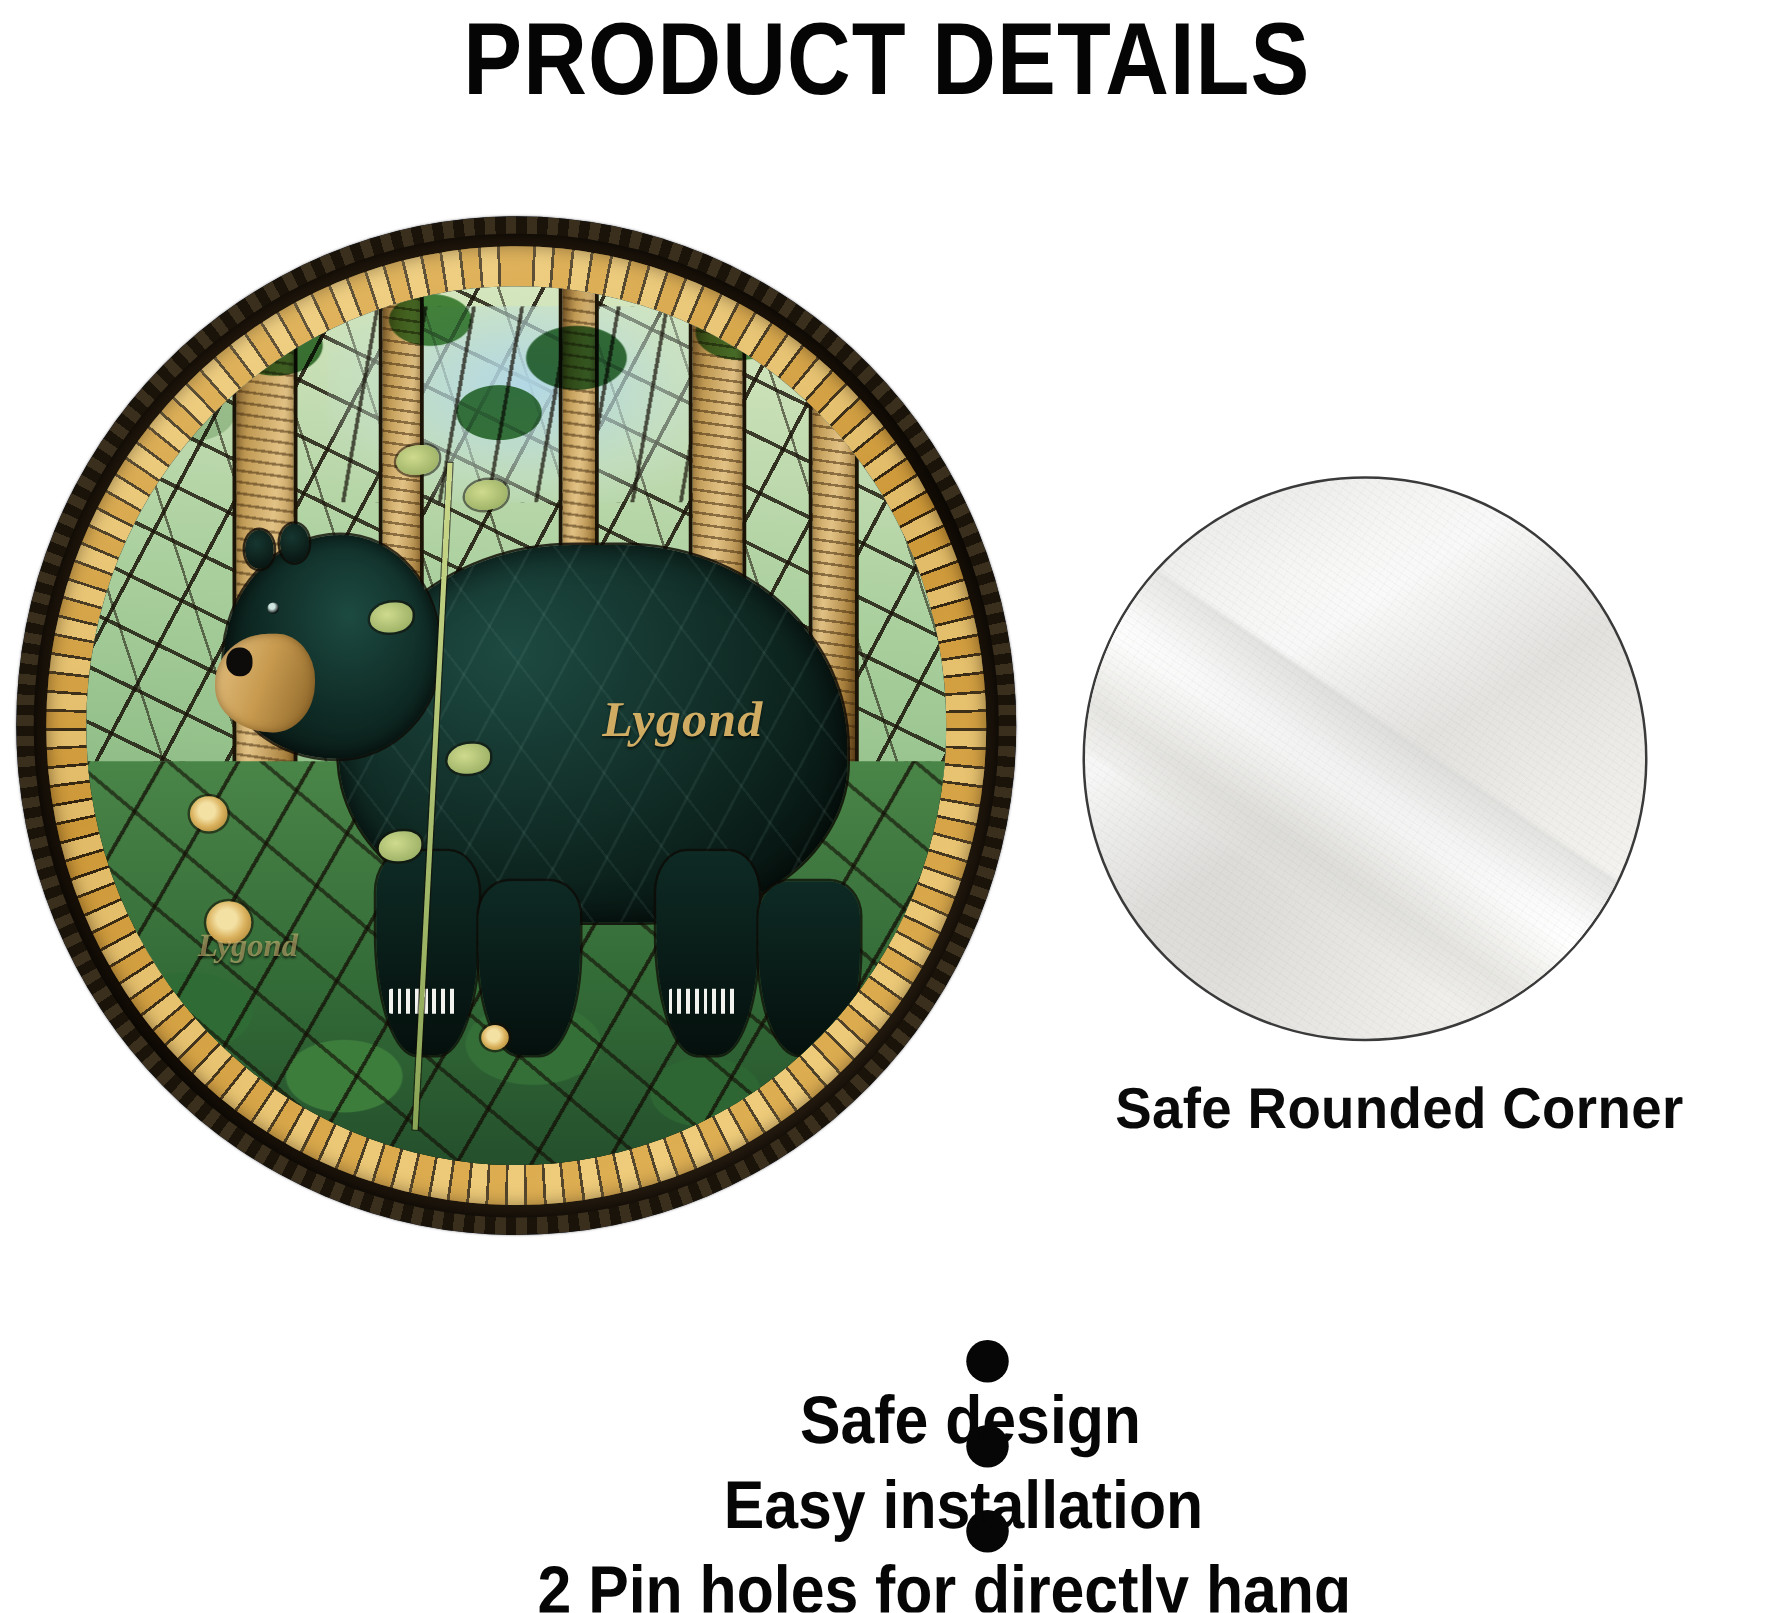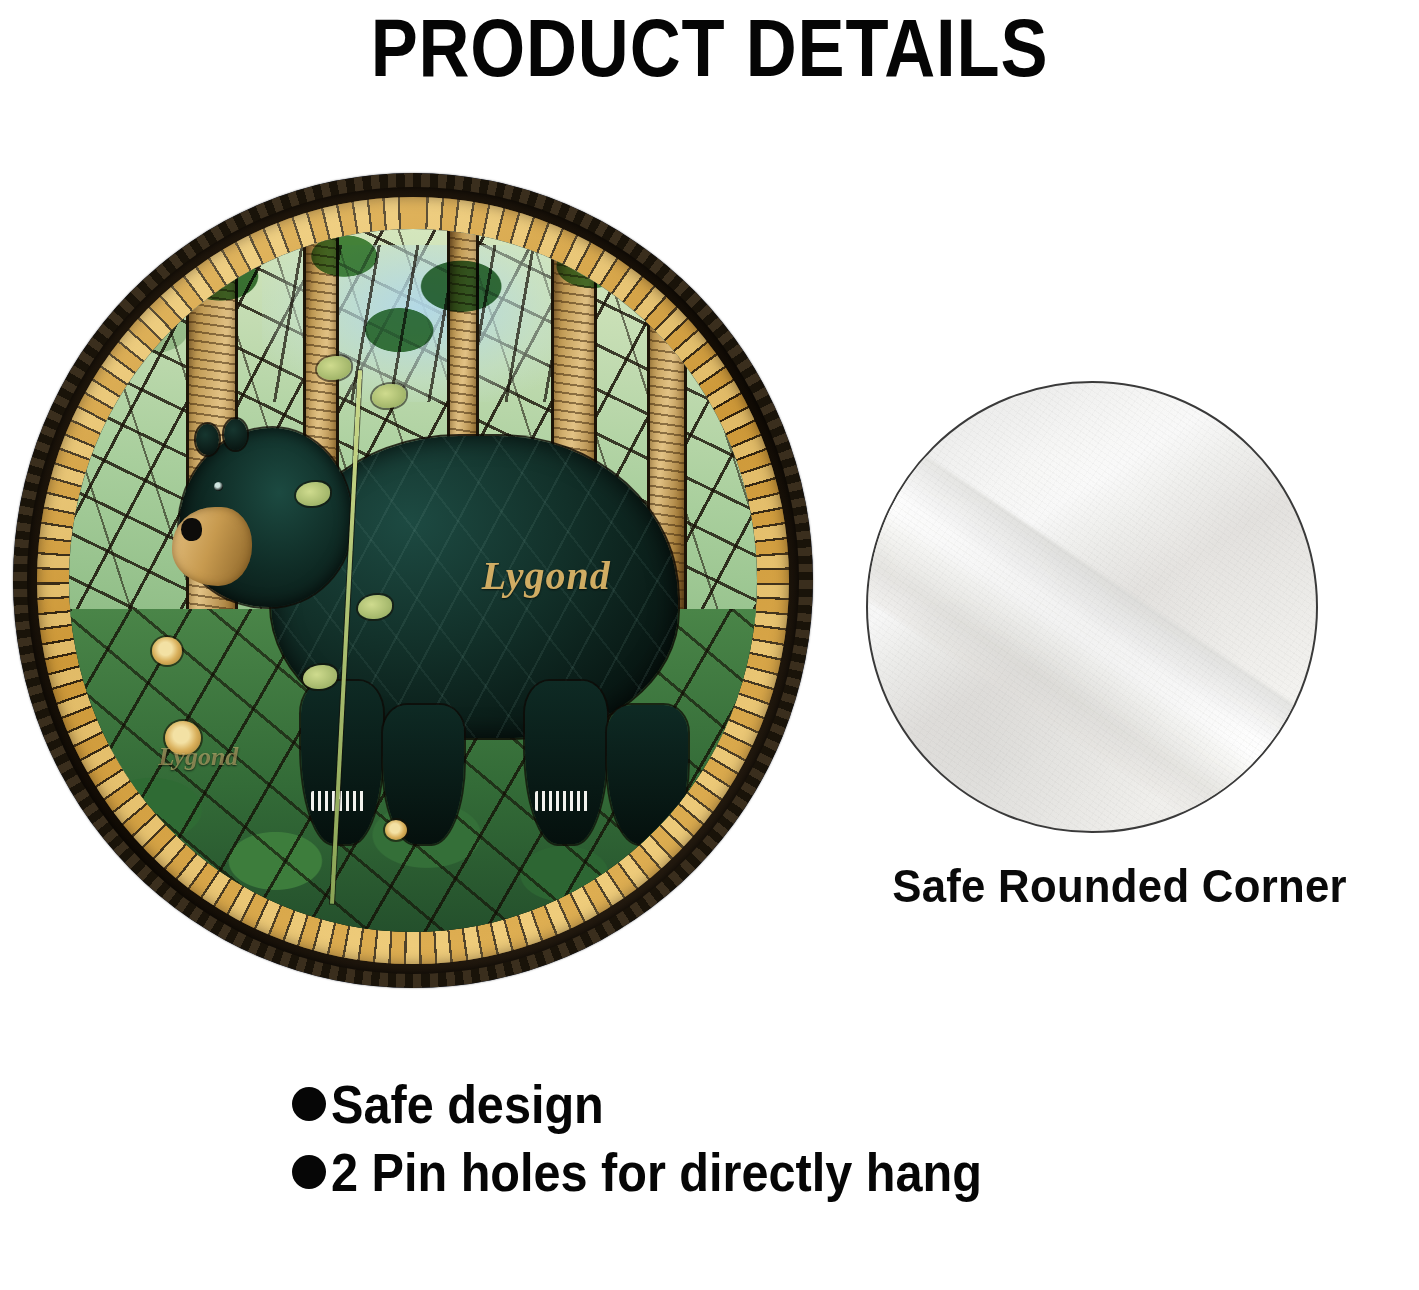--- a/index.html
+++ b/index.html
@@ -305,20 +305,21 @@
   }
 
   
   .bullets{
     position:absolute;left:292px;top:1072px;width:1000px;
   }
   .bullet-row{
     display:flex;align-items:center;
     height:64px;
     margin-bottom:4px;
+    flex-direction:column;
   }
   .bullet-dot{
     width:34px;height:34px;border-radius:50%;
     background:#060606;
     flex:0 0 auto;margin-right:5px;
   }
   .bullet-text{
     font-family:"Liberation Sans", sans-serif;
     font-weight:700;
     font-size:54px;
@@ -403,17 +404,21 @@
 
   <div class="caption">Safe Rounded Corner</div>
 
   <div class="bullets">
     <div class="bullet-row">
       <span class="bullet-dot"></span>
       <span class="bullet-text">Safe design</span>
     </div>
     <div class="bullet-row">
       <span class="bullet-dot"></span>
+      <span class="bullet-text">Easy installation</span>
+    </div>
+    <div class="bullet-row">
+      <span class="bullet-dot"></span>
       <span class="bullet-text">2 Pin holes for directly hang</span>
     </div>
   </div>
 
 </div>
 
 </body></html>

